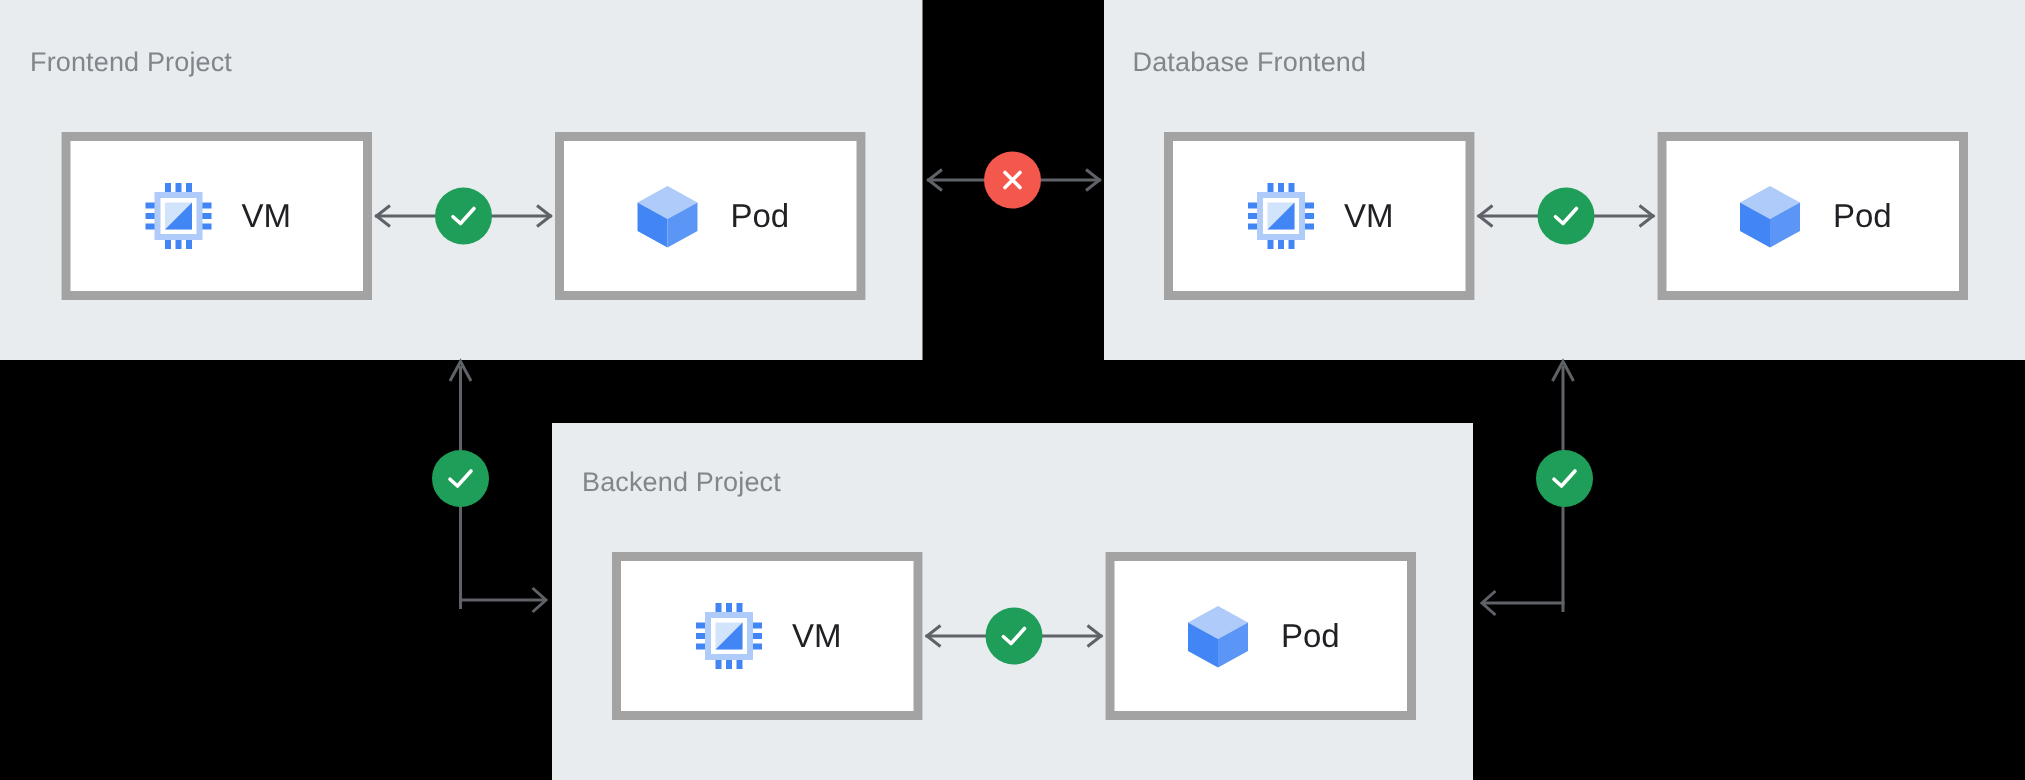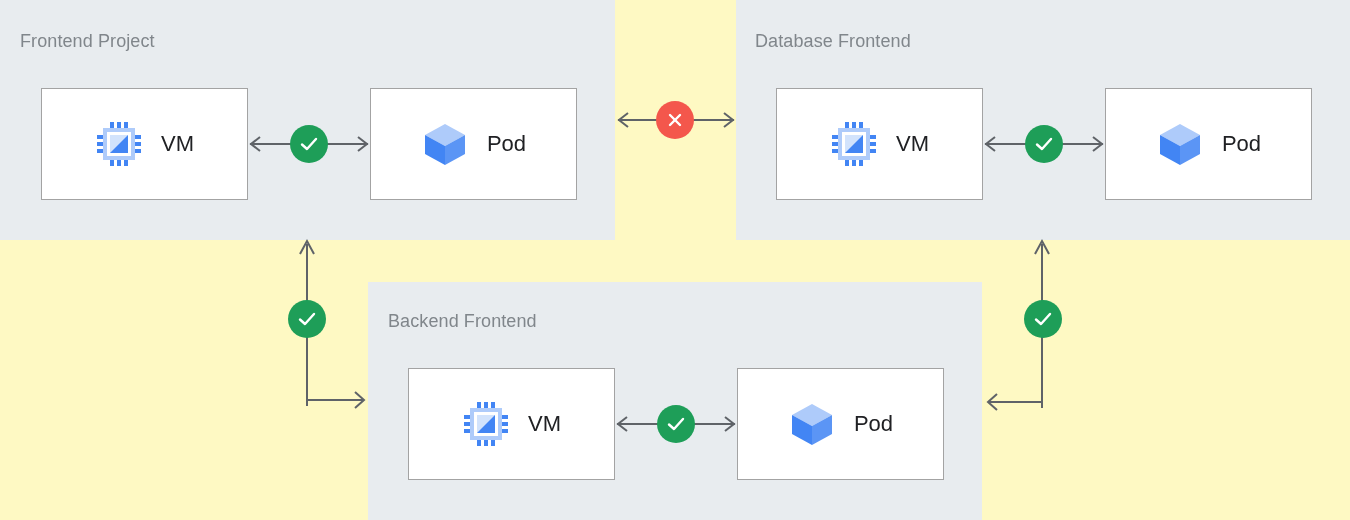--- a/index.html
+++ b/index.html
@@ -7,39 +7,39 @@
     padding: 0;
     background: #ffffff;
   }
   body {
     font-family: "Liberation Sans", sans-serif;
   }
   #canvas {
     position: relative;
     width: 1350px;
     height: 520px;
-    background: #fef9c3;
+    background: #000000;
     overflow: hidden;
   }
   .panel {
     position: absolute;
     background: #e8ecef;
   }
   .panel-title {
     position: absolute;
     font-size: 18px;
     color: #80868b;
     font-family: "Liberation Sans", sans-serif;
     white-space: nowrap;
     letter-spacing: 0.1px;
   }
   .card {
     position: absolute;
     background: #ffffff;
-    border: 1px solid #a3a3a3;
+    border: 6px solid #a3a3a3;
     box-sizing: border-box;
     display: flex;
     align-items: center;
     justify-content: center;
   }
   .card-inner {
     display: flex;
     align-items: center;
     gap: 18px;
   }
@@ -176,21 +176,21 @@
     <polyline points="12,3 3,10 12,17" fill="none" stroke="#5f6368" stroke-width="2"></polyline>
     <polyline points="110,3 119,10 110,17" fill="none" stroke="#5f6368" stroke-width="2"></polyline>
   </svg>
   <div class="badge badge-ok" style="left:1025px; top:125px; width:38px; height:38px;">
     <svg width="22" height="22" viewBox="0 0 22 22">
       <polyline points="4,11.5 9,16 18,6" fill="none" stroke="#ffffff" stroke-width="2.4" stroke-linecap="round" stroke-linejoin="round"></polyline>
     </svg>
   </div>
 
   <div class="panel" style="left:368px; top:282px; width:614px; height:238px;"></div>
-  <div class="panel-title" style="left:388px; top:311px;">Backend Frontend</div>
+  <div class="panel-title" style="left:388px; top:311px;">Backend Project</div>
 
   <div class="card" style="left:408px; top:368px; width:207px; height:112px;">
     <div class="card-inner">
       <span class="icon-box">
         <svg viewBox="0 0 48 48" width="48" height="48">
           <g fill="#4285f4">
             <rect x="15" y="2" width="4" height="7"></rect>
               <rect x="22" y="2" width="4" height="7"></rect>
               <rect x="29" y="2" width="4" height="7"></rect>
             <rect x="15" y="39" width="4" height="7"></rect>

